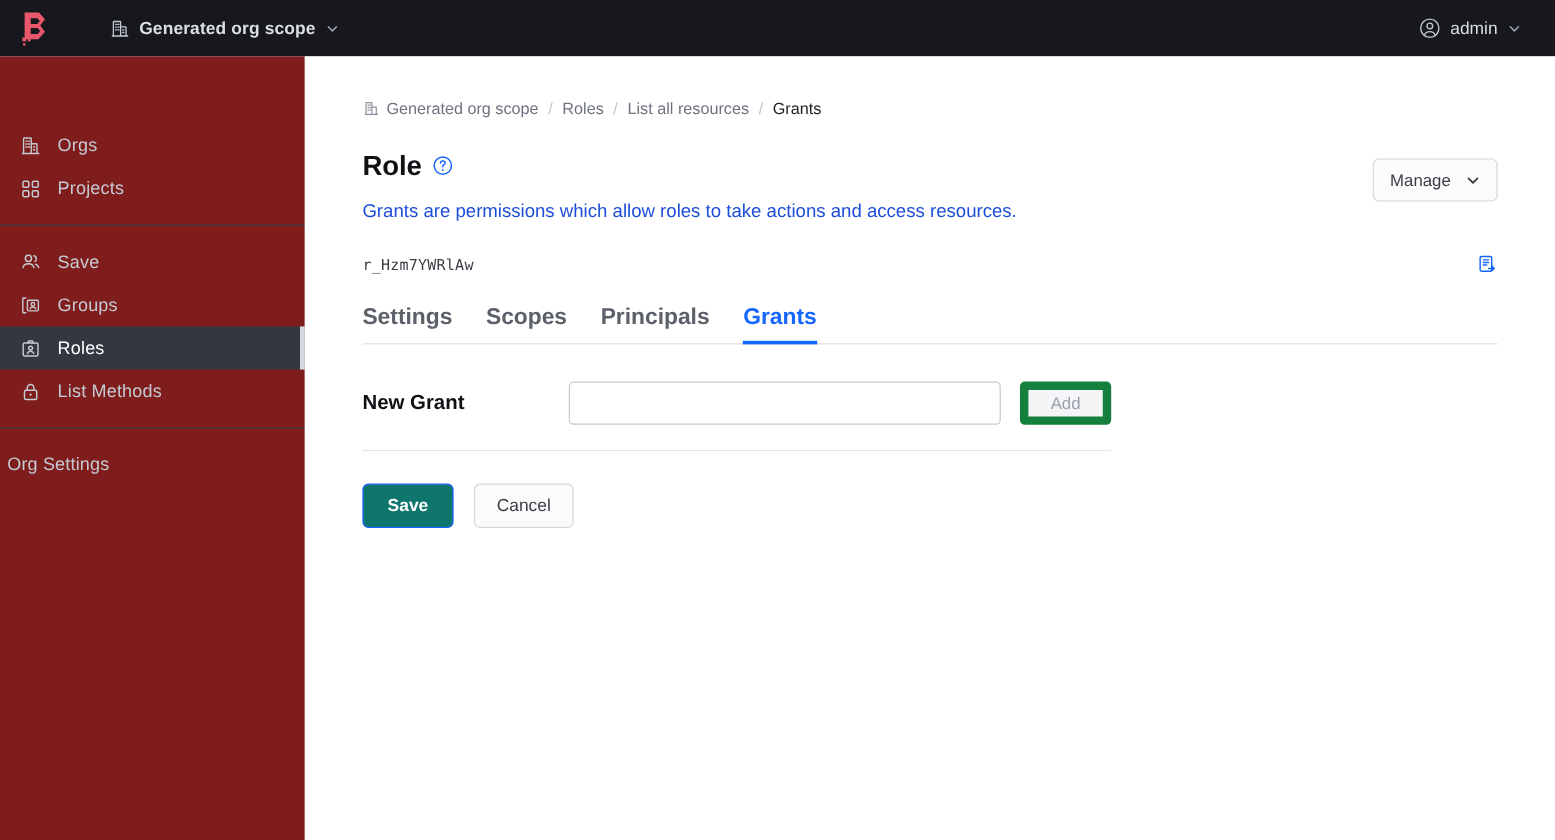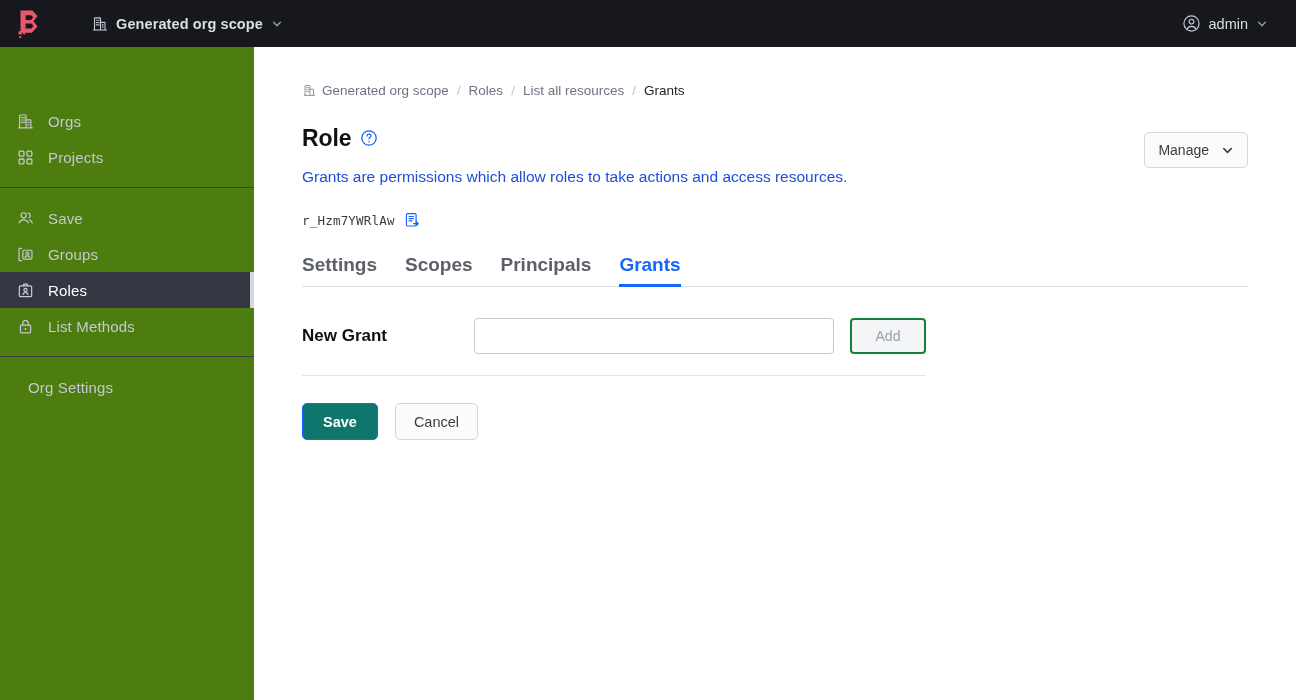--- a/index.html
+++ b/index.html
@@ -60,21 +60,21 @@
     font-size: 14.5px;
     font-weight: 400;
   }
 
   
   .sidebar {
     position: absolute;
     top: 47px; left: 0;
     width: 254px;
     height: 653px;
-    background: #4d7c0f;
+    background: #7f1d1d;
     padding-top: 56px;
   }
   .nav-group { padding: 0; }
   .nav-divider {
     height: 1px;
     background: #3b3d45;
     margin: 12px 0;
   }
   .nav-item {
     display: flex;
@@ -100,21 +100,21 @@
     background: #343741;
   }
   .nav-item.active::after {
     content: "";
     position: absolute;
     right: 0; top: 0;
     width: 4px; height: 100%;
     background: #d4d8e3;
   }
   .nav-item.active .nav-label { color: #ffffff; }
-  .nav-item.plain { padding-left: 28px; align-items: center; }
+  .nav-item.plain { padding-left: 6px; align-items: center; }
   .nav-item.plain .nav-label { color: #c5c9d2; }
 
   
   .main {
     position: absolute;
     top: 47px; left: 254px;
     width: 1042px;
     height: 653px;
     background: #ffffff;
     padding: 34px 48px 0 48px;
@@ -186,20 +186,21 @@
     font-size: 14px;
     cursor: pointer;
   }
 
   .resource-id {
     margin-top: 22px;
     display: flex;
     align-items: center;
     gap: 9px;
     height: 20px;
+    justify-content: space-between;
   }
   .resource-id .id-text {
     font-family: "DejaVu Sans Mono", monospace;
     font-size: 12.5px;
     color: #3b3d45;
     letter-spacing: .2px;
   }
   .copy-btn {
     display: inline-flex;
     align-items: center;
@@ -255,21 +256,21 @@
     color: #1c1e22;
     background: #ffffff;
     outline: none;
   }
   .grant-input::placeholder { color: #9aa0ab; }
   .add-btn {
     margin-left: 16px;
     width: 76px;
     height: 36px;
     background: #f4f5f7;
-    border: 2px solid #15803d;
+    border: 7px solid #15803d;
     border-radius: 4px;
     color: #9aa0ab;
     font-size: 14px;
     font-family: "Liberation Sans", sans-serif;
     cursor: default;
   }
 
   .actions {
     margin-top: 27px;
     display: flex;

